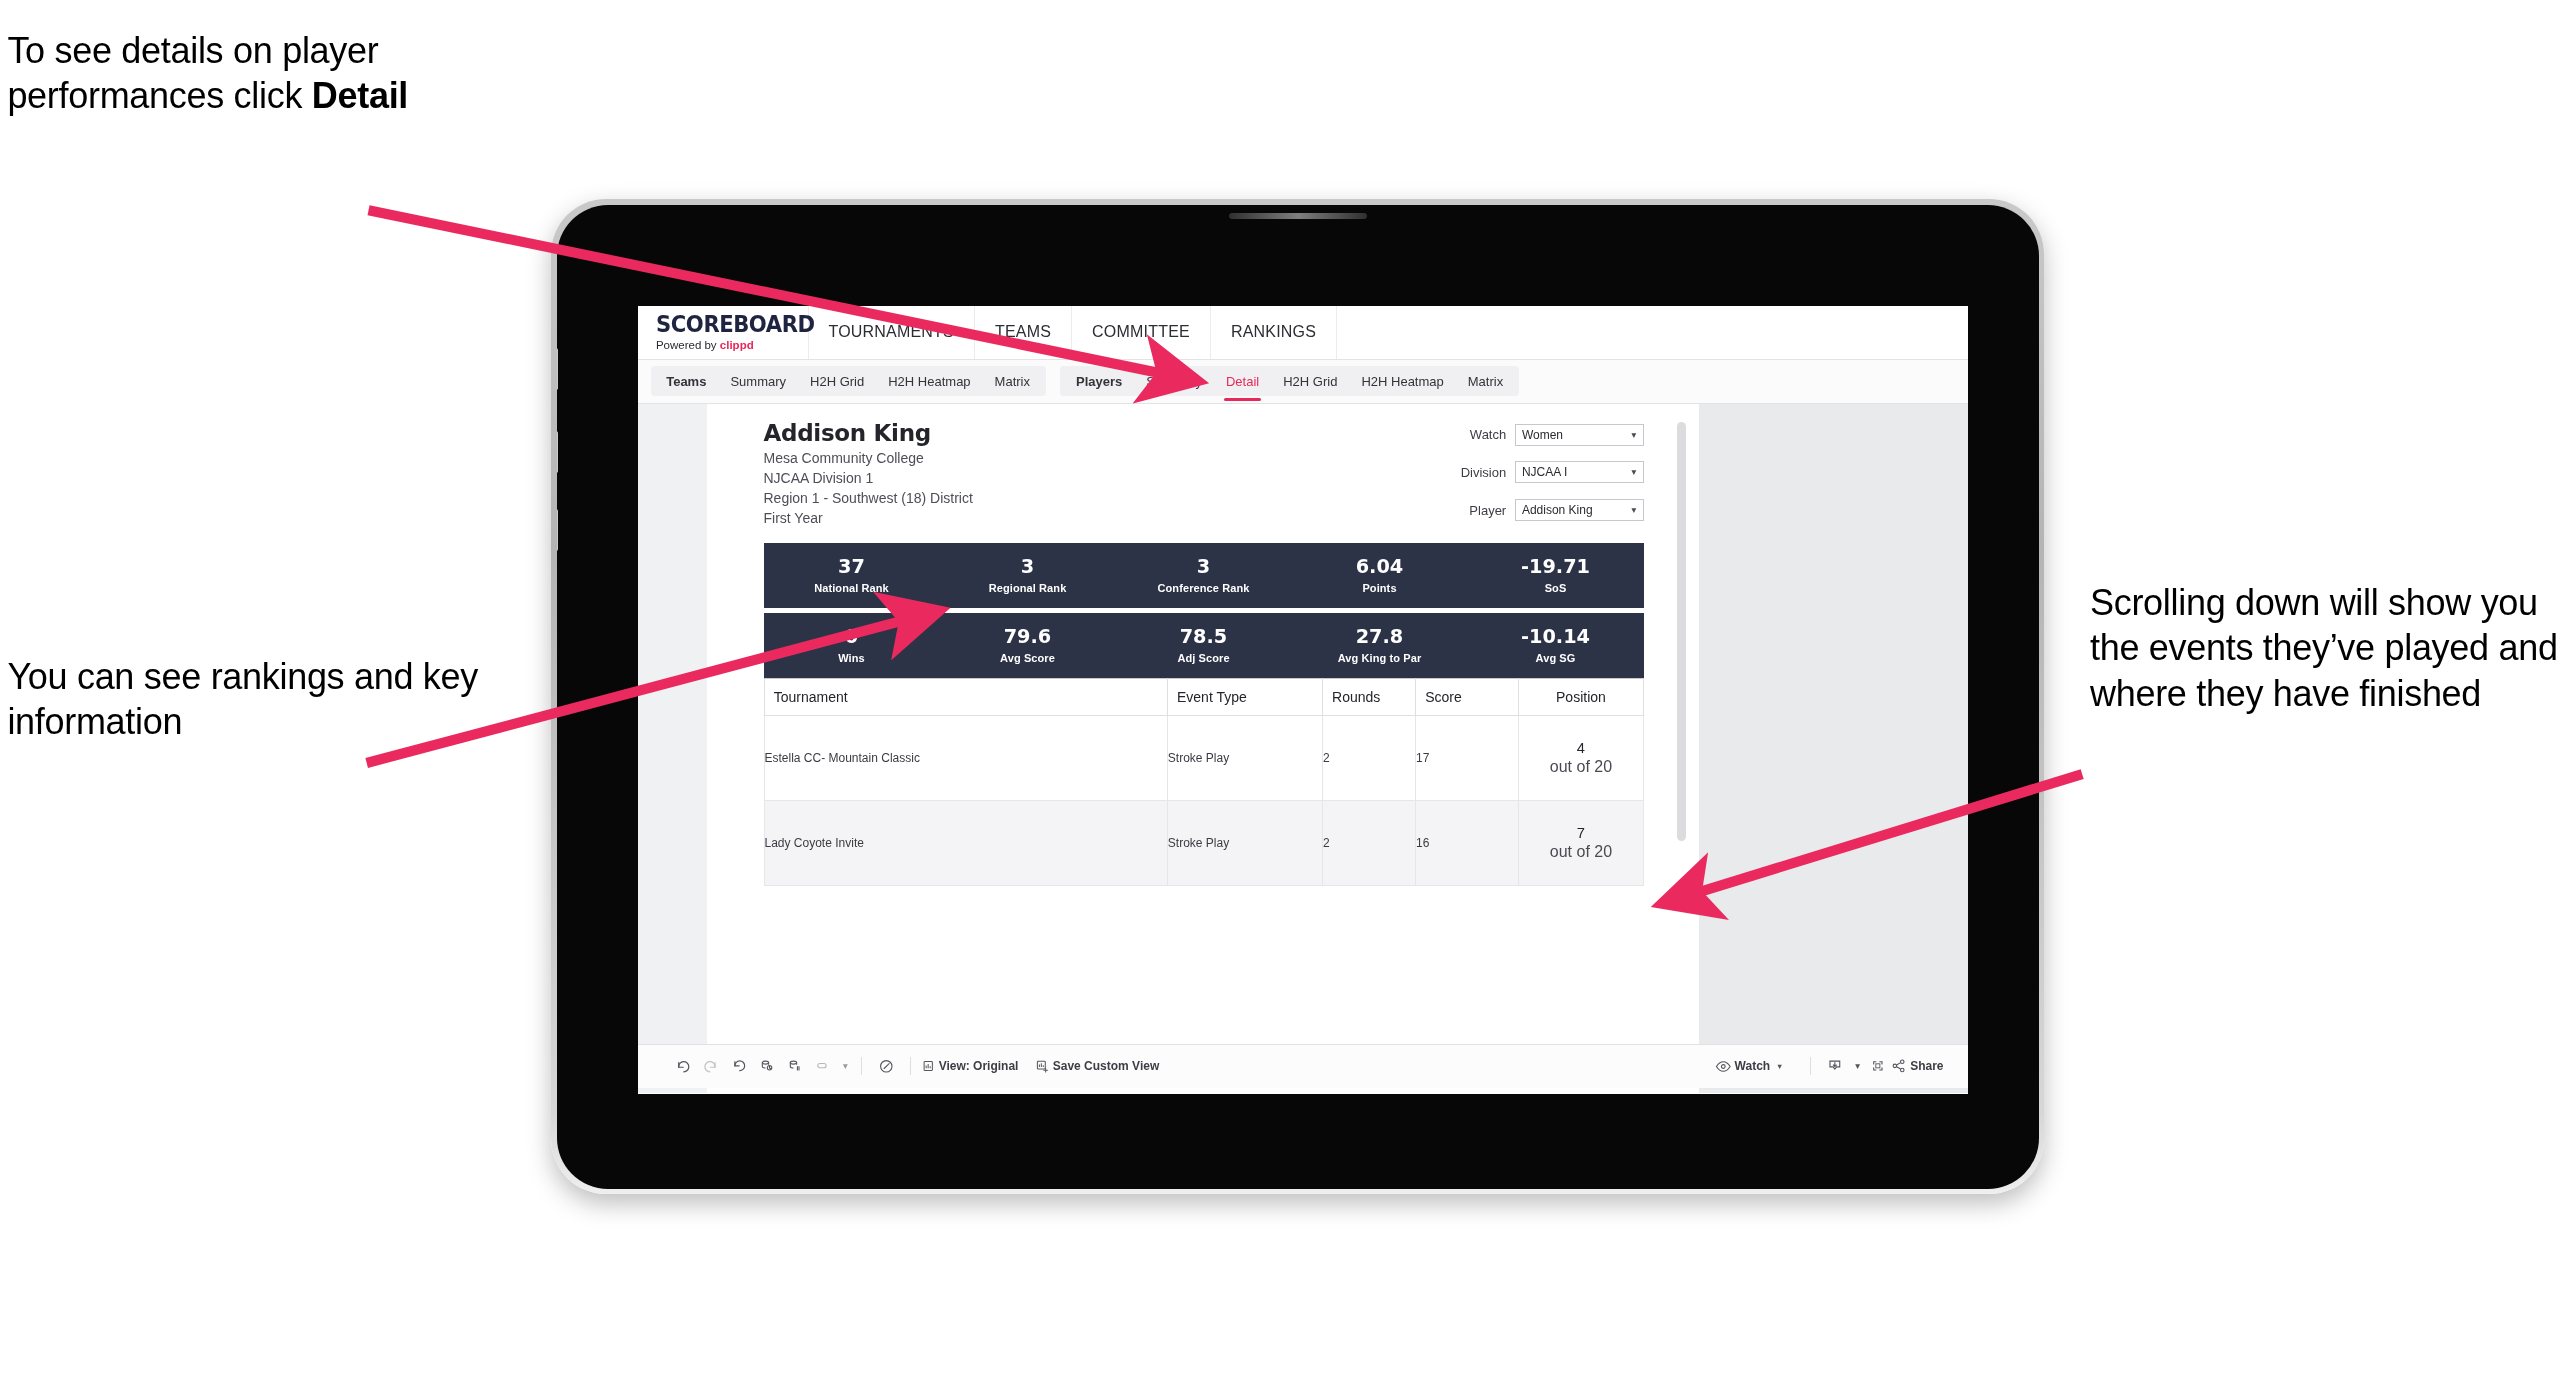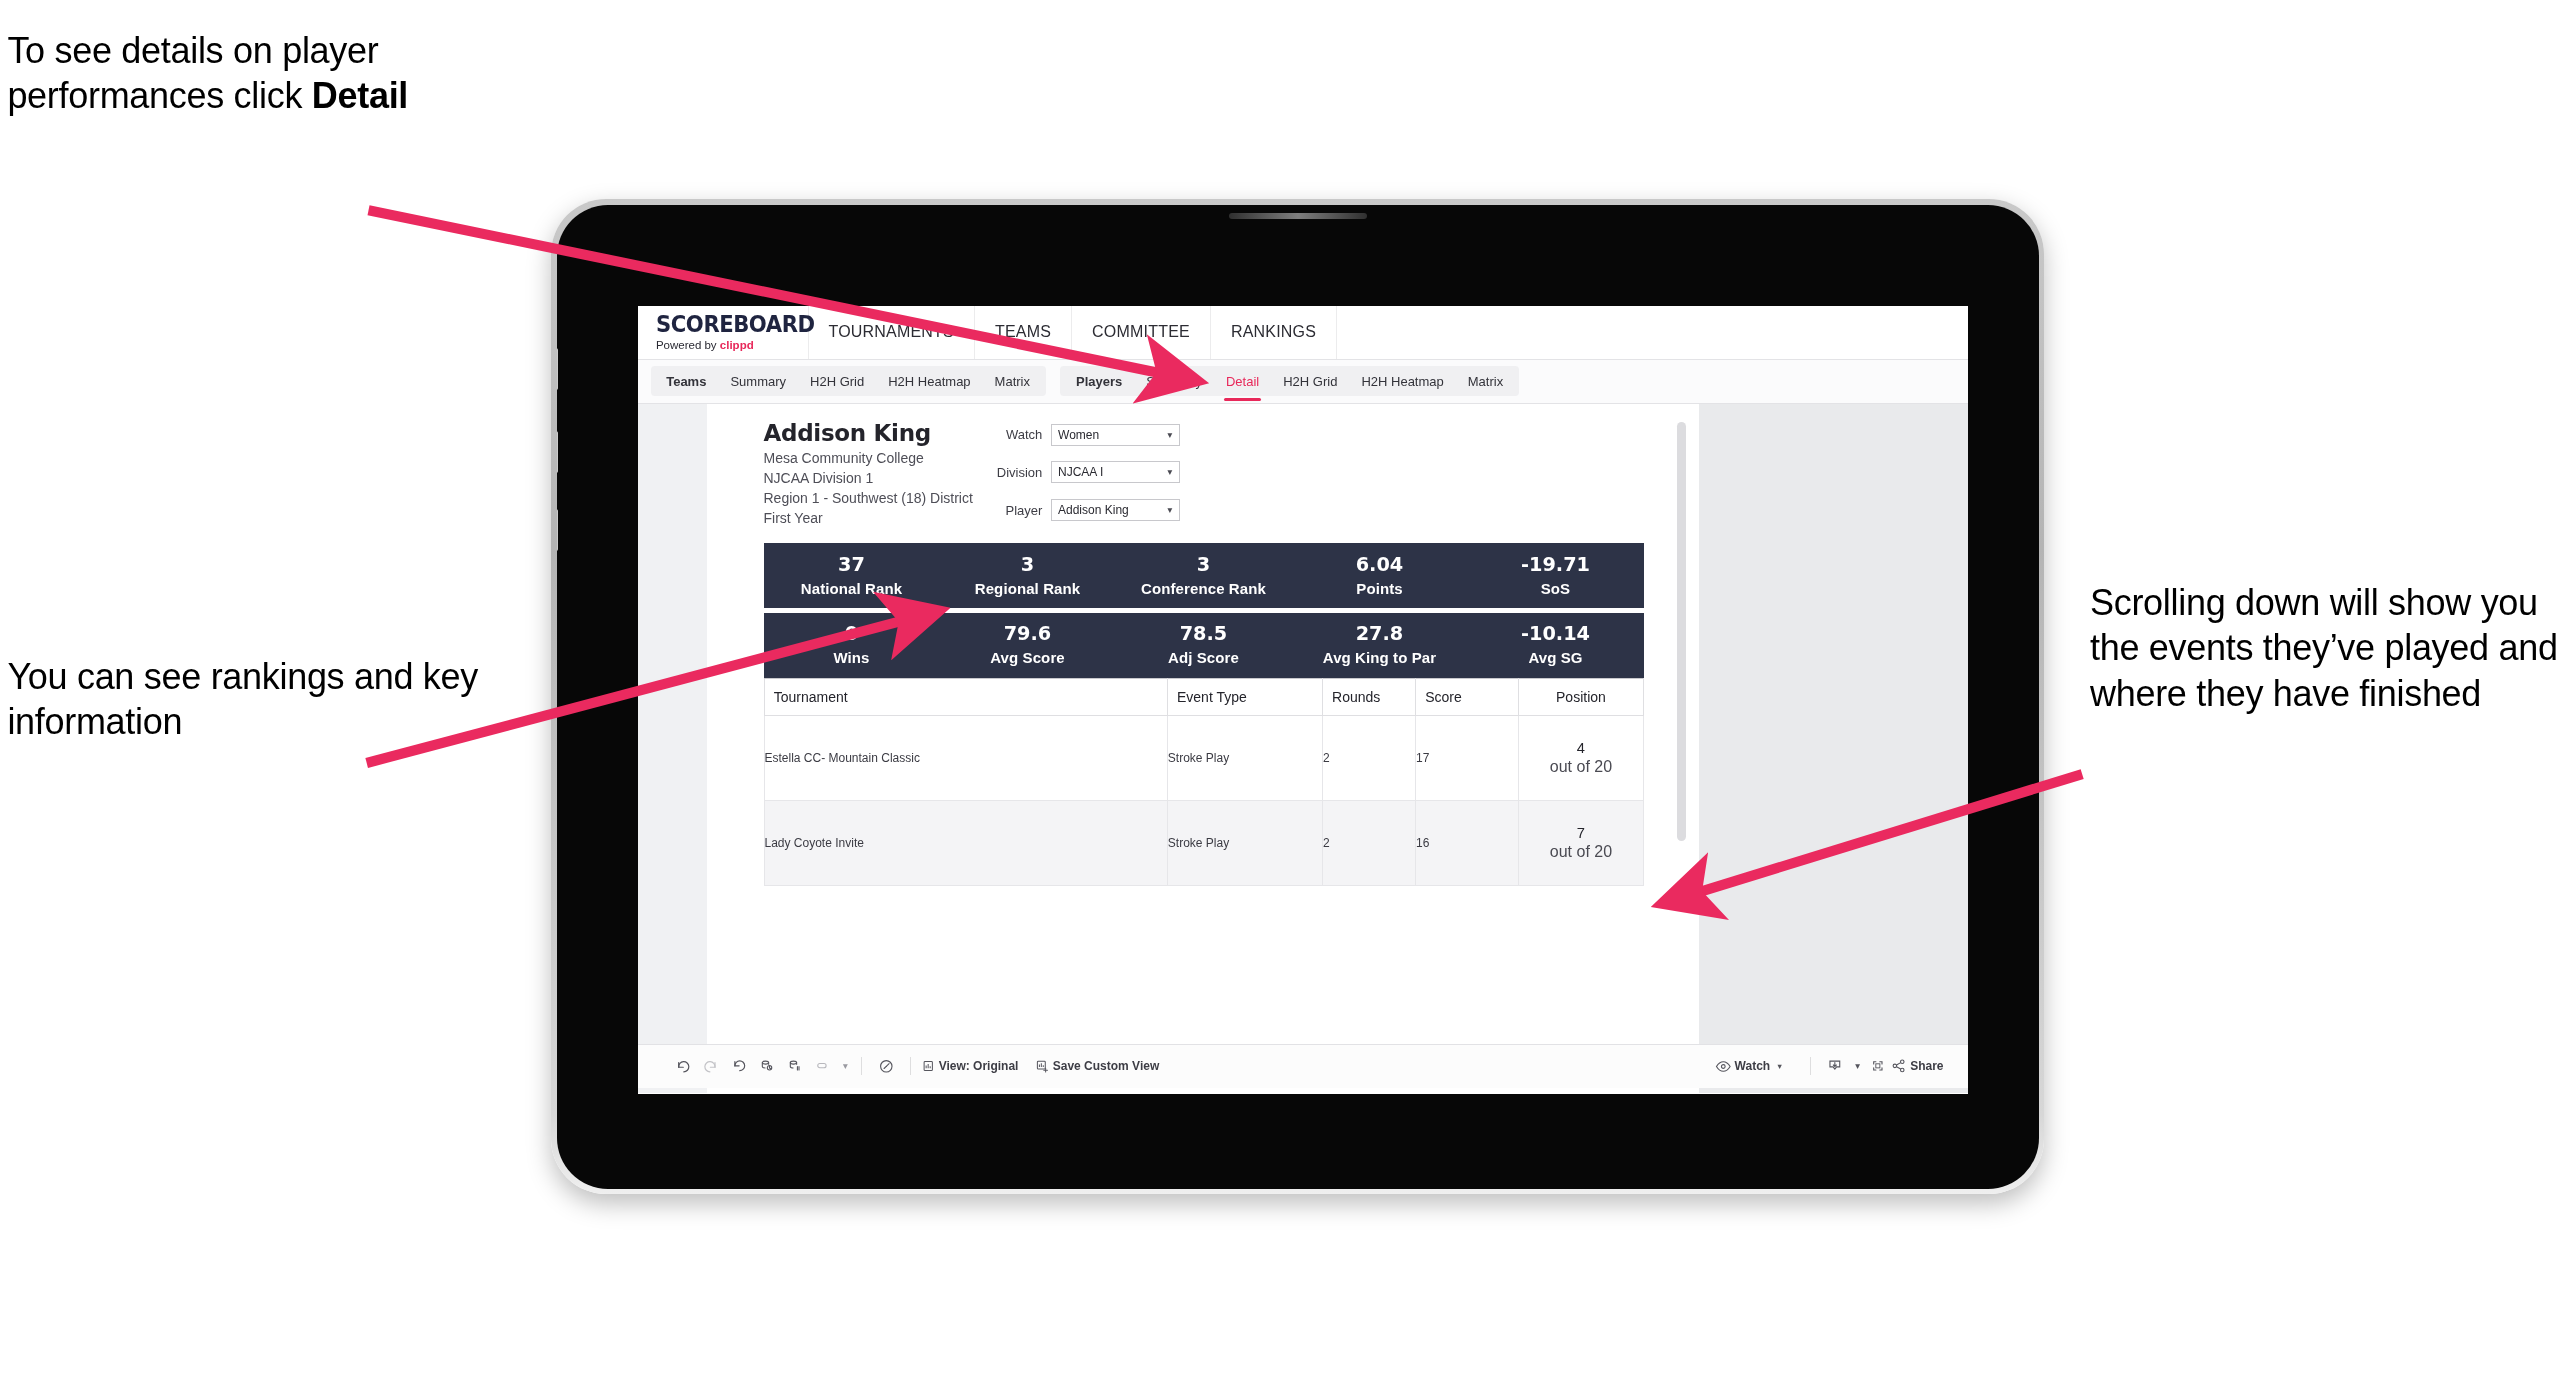--- a/index.html
+++ b/index.html
@@ -143,21 +143,21 @@
     position:absolute; right:6.4px; top:9.2px; width:9.2px; bottom:0;
     background:transparent;
   }
   #scrollbar-thumb {
     position:absolute; right:6.4px; top:9.2px; width:9.2px; height:419px;
     background:#dcdcdf; border-radius:4.6px; cursor:pointer;
   }
 
   
   #sheet-inner { padding:0 55px 0 57px; }
-  #player-head { display:flex; justify-content:flex-start;gap:24px; }
+  #player-head { display:flex; justify-content:space-between;gap:24px; }
   #player-name {
     font-family:"DejaVu Sans", sans-serif;
     font-size:23px; font-weight:700; color:#24242b; letter-spacing:-0.3px;
     margin-bottom:2.8px;
   }
   .player-meta { font-size:14px; color:#4e4e57; line-height:1.42; }
 
   #filters { padding-top:3.7px; }
   .filter-row { display:flex; align-items:center; margin-bottom:15.7px; justify-content:flex-end; }
   .filter-label { font-size:13px; color:#3d3d45; margin-right:8.3px; }
@@ -171,21 +171,21 @@
   .caret { font-size:8.3px; color:#4a4a52; line-height:1; }
 
   
   .band {
     background:#2d3347; display:flex; align-items:center;
     height:65px; margin-top:6.4px;
   }
   .band.second { margin-top:4.6px; }
   .band-cell { flex:1; text-align:center; color:#fff; }
   .band-val { font-family:"DejaVu Sans", sans-serif; font-weight:700; font-size:19.3px; line-height:1.05; }
-  .band-lbl { font-size:15px; font-weight:700; margin-top:4.6px; letter-spacing:0.1px; }
+  .band-lbl { font-size:11px; font-weight:700; margin-top:4.6px; letter-spacing:0.1px; }
 
   
   #records { display:flex; height:68px; align-items:center; }
   .rec-cell { flex:1; text-align:center; }
   .rec-val { font-family:"DejaVu Sans", sans-serif; font-weight:700; font-size:18.4px; color:#24242b; }
   .rec-lbl { font-size:11.5px; color:#53535c; margin-top:3.7px; }
 
   
   #events-table { width:100%; border-collapse:collapse; table-layout:fixed; }
   #events-table th {

